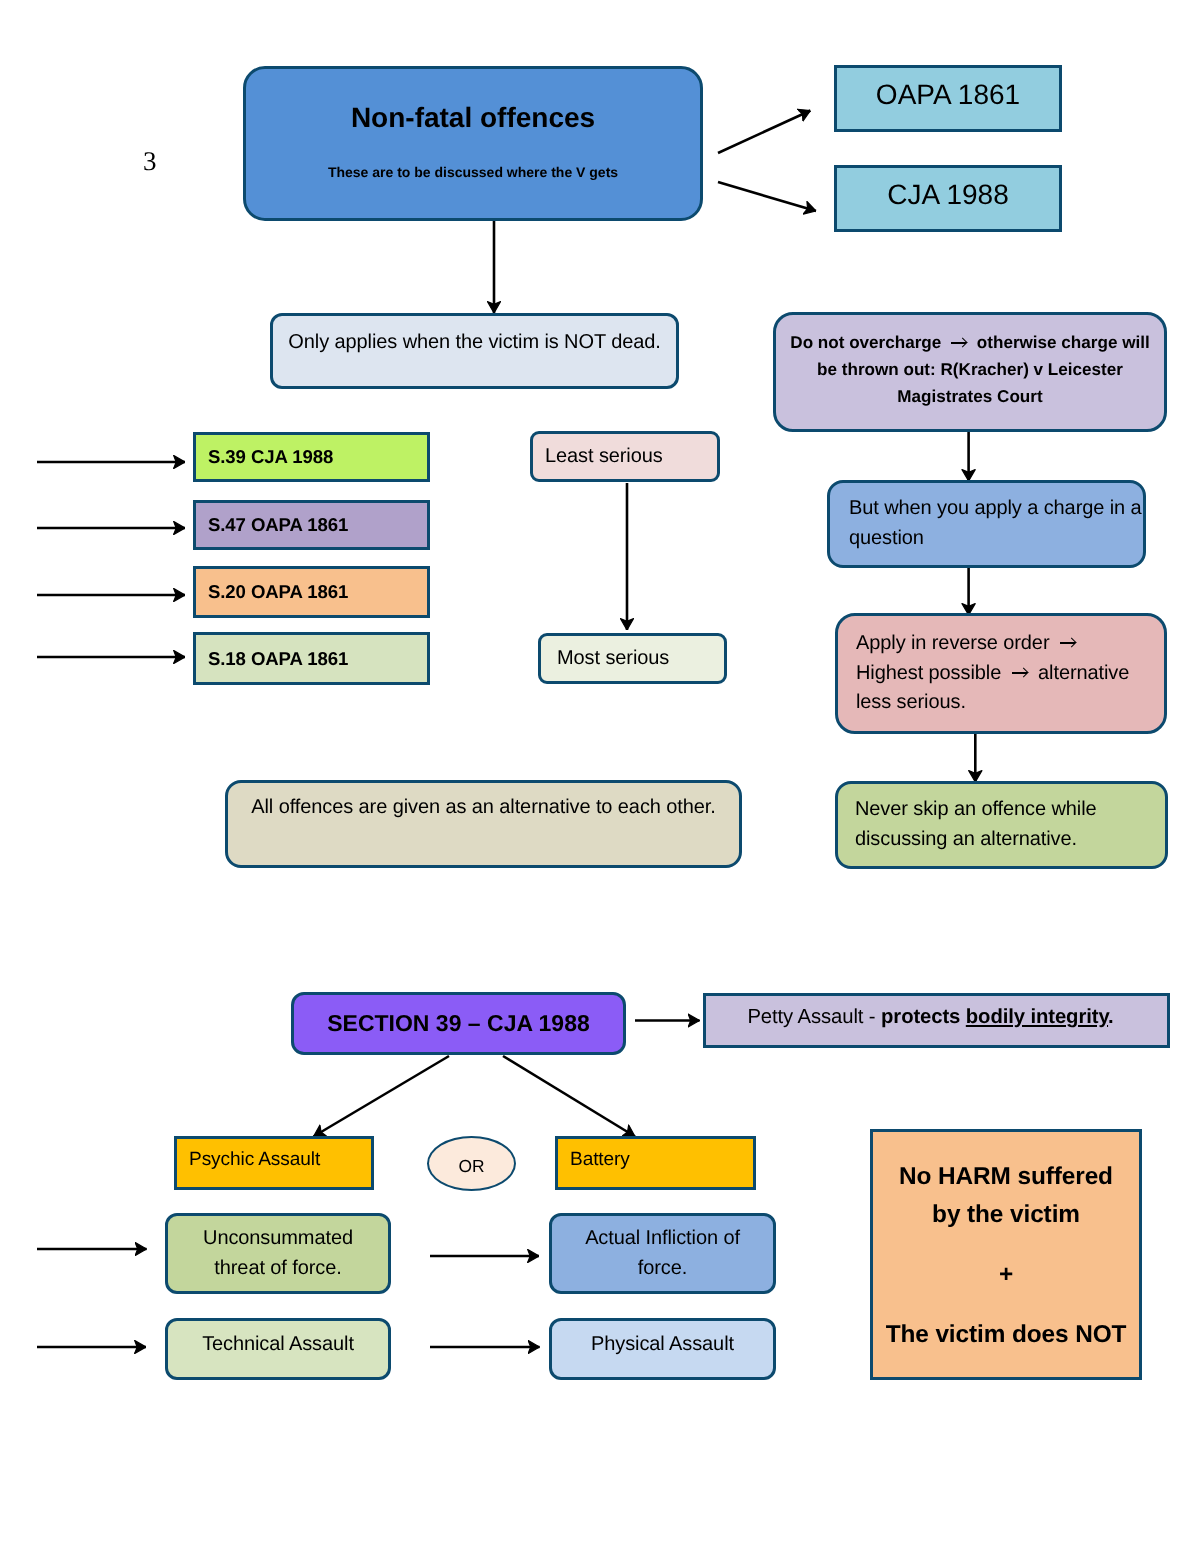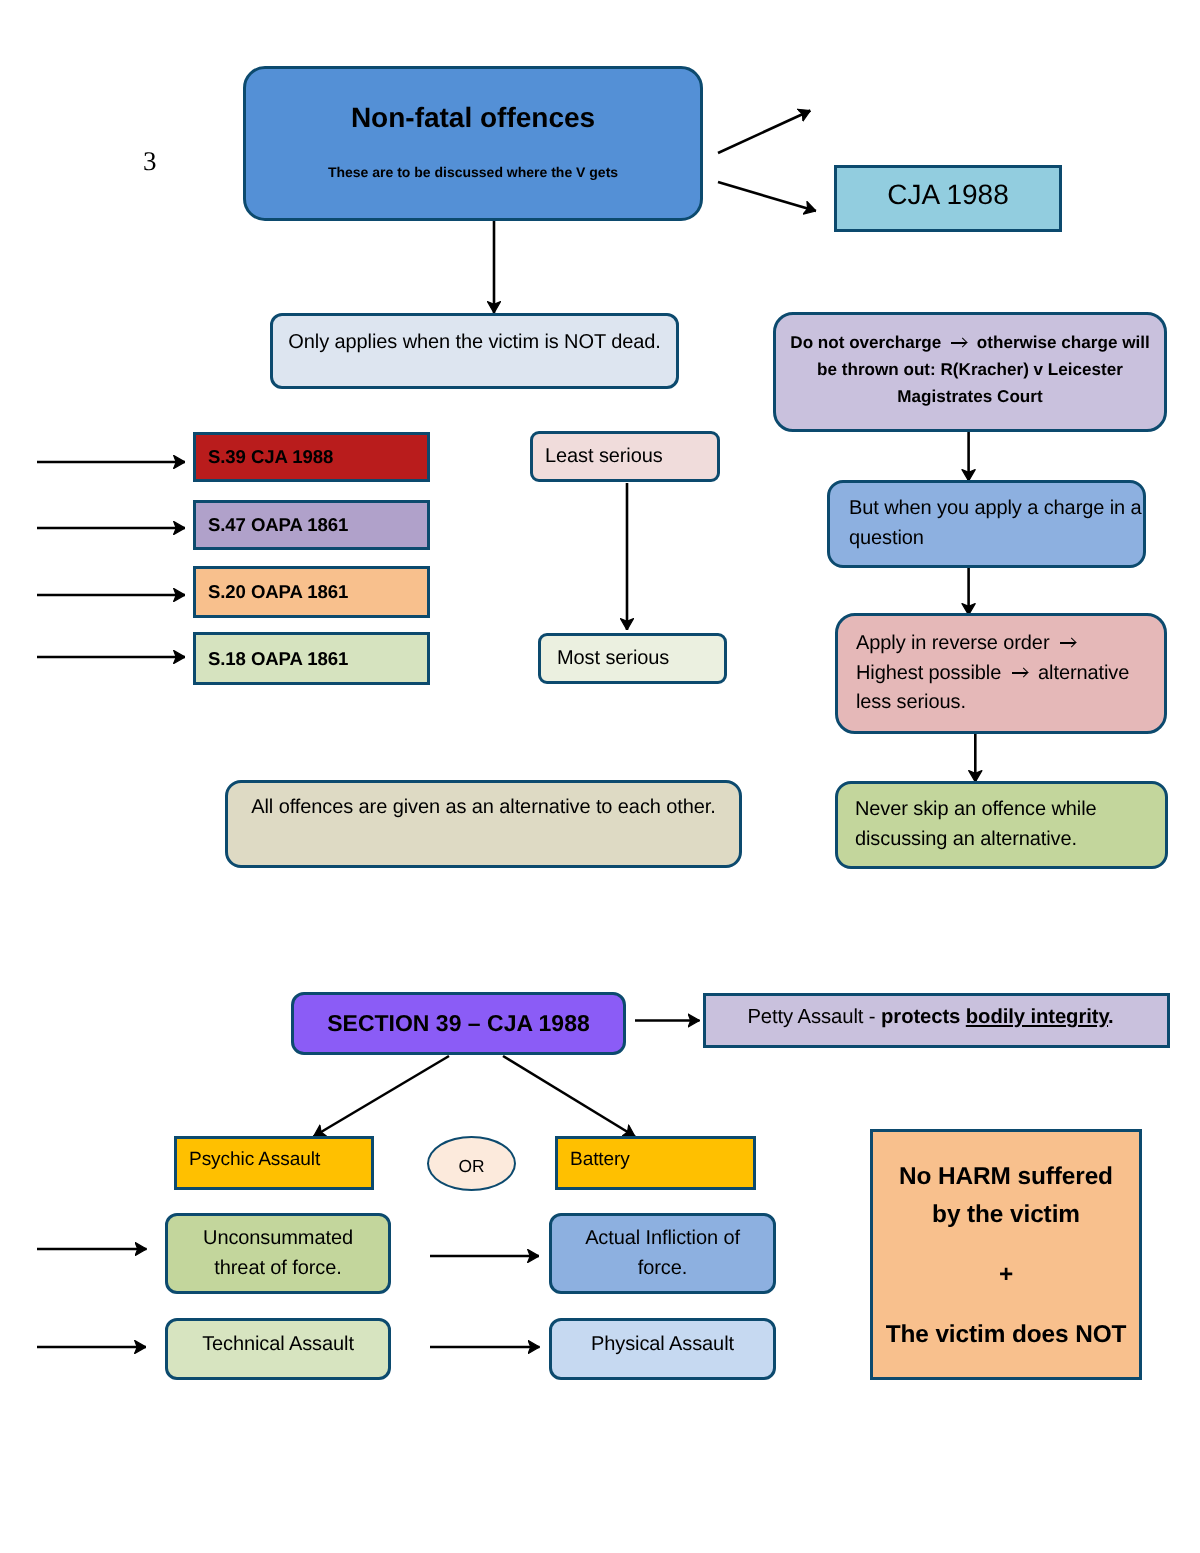--- a/index.html
+++ b/index.html
@@ -88,30 +88,33 @@
 
   <div class="node" style="left: 243px; top: 66px; width: 460px; height: 155px; border-radius: 22px; background: rgb(84, 144, 214);">
     <div class="t">
       <div class="hdr">Non-fatal offences</div>
       <div class="sub">
         <div>These are to be discussed where the V gets</div>
       </div>
     </div>
   </div>
 
+  <div class="node stat" style="left: 834px; top: 65px; width: 228px; height: 67px; background: rgb(146, 205, 223);">
+    <div class="t">OAPA 1861</div>
+  </div>
 
   <div class="node stat" style="left: 834px; top: 165px; width: 228px; height: 67px; background: rgb(146, 205, 223);">
     <div class="t">CJA 1988</div>
   </div>
 
   <div class="node body1 top" style="left: 270px; top: 313px; width: 409px; height: 76px; border-radius: 12px; padding-top: 12px; background: rgb(221, 229, 240);">
     <div class="t">Only applies when the victim is NOT dead.</div>
   </div>
 
-  <div class="node left lab" style="left: 193px; top: 432px; width: 237px; height: 50px; background: #b91c1c;">
+  <div class="node left lab" style="left: 193px; top: 432px; width: 237px; height: 50px; background: #bef264;">
     <div class="t">S.39 CJA 1988</div>
   </div>
   <div class="node left lab" style="left: 193px; top: 500px; width: 237px; height: 50px; background: rgb(176, 161, 202);">
     <div class="t">S.47 OAPA 1861</div>
   </div>
   <div class="node left lab" style="left: 193px; top: 566px; width: 237px; height: 52px; background: rgb(248, 192, 141);">
     <div class="t">S.20 OAPA 1861</div>
   </div>
   <div class="node left lab" style="left: 193px; top: 632px; width: 237px; height: 53px; background: rgb(214, 227, 191);">
     <div class="t">S.18 OAPA 1861</div>

